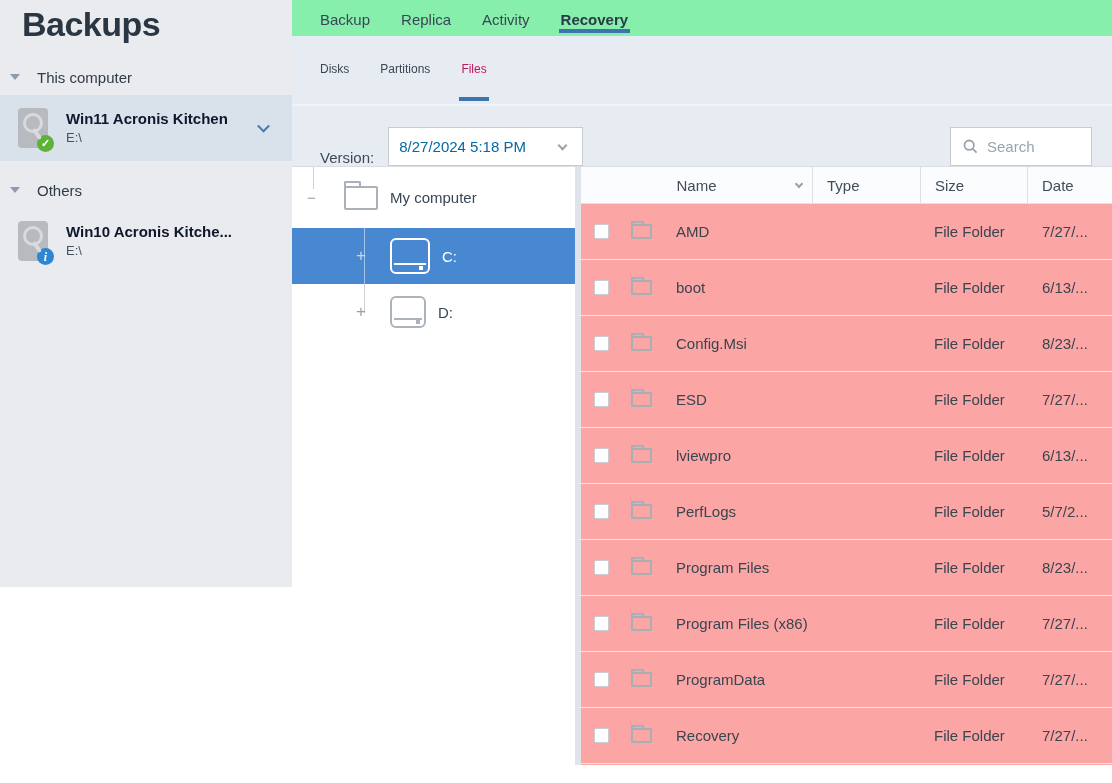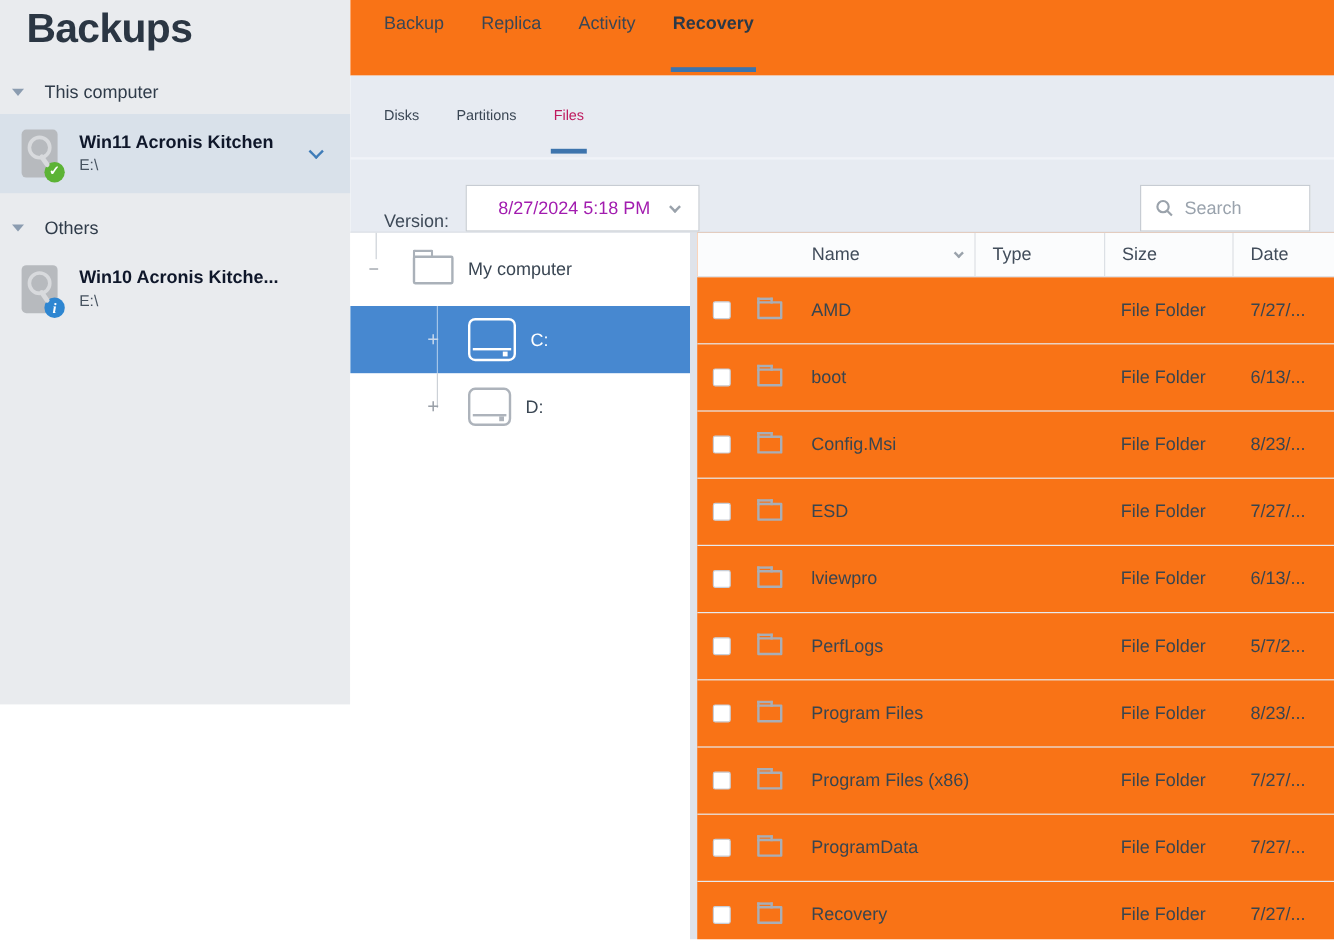--- a/index.html
+++ b/index.html
@@ -20,31 +20,31 @@
   .badge{position:absolute;right:-6px;bottom:-4px;width:17px;height:17px;border-radius:50%;color:#fff;font-size:11px;font-weight:700;display:flex;align-items:center;justify-content:center;line-height:1}
   .badge.ok{background:#5cb335}
   .badge.info{background:#2e86d1;font-family:"Liberation Serif",serif;font-style:italic;font-size:12px}
   .side-item-text{margin-left:18px;min-width:0}
   .side-item-title{font-size:15px;font-weight:700;color:#0f172a;line-height:20px;white-space:nowrap}
   .side-item-sub{font-size:13px;color:#46525f;line-height:18px}
   .chev{position:absolute;right:24px;top:50%;width:9px;height:9px;border-right:2px solid #3f7cb8;border-bottom:2px solid #3f7cb8;transform:translateY(-70%) rotate(45deg);cursor:pointer}
 
   
   #content{position:absolute;left:292px;top:0;width:820px;height:783px;background:#fff}
-  #tabbar{height:63px;background:#f97316;display:flex;gap:31px;padding-left:28px}
+  #tabbar{height:36px;background:#86efac;display:flex;gap:31px;padding-left:28px}
   .tab{position:relative;padding-top:11px;font-size:15px;color:#3a4654;cursor:pointer}
   .tab.active{color:#2c3947;font-weight:600}
   .tab.active::after{content:"";position:absolute;left:-2px;right:-2px;bottom:3px;height:4px;background:#3d74ad}
   #subtabbar{height:70px;background:#e7ebf2;display:flex;gap:31px;padding-left:28px;border-bottom:2px solid #f0f3f8}
   .subtab{position:relative;padding-top:26px;font-size:12px;color:#3a4654;cursor:pointer}
   .subtab.active{color:#be185d;font-weight:400}
   .subtab.active::after{content:"";position:absolute;left:-2px;right:-2px;bottom:3px;height:4px;background:#3d74ad}
   #toolbar{height:61px;background:#e7ebf2;display:flex;align-items:flex-end;padding:0 20px 0 28px;border-bottom:1px solid #d9dde3}
   .version-label{font-size:15px;color:#3e4a58;margin-right:14px}
-  .dropdown{position:relative;width:195px;height:39px;background:#fff;border:1px solid #c7ccd3;display:flex;align-items:center;padding-left:26px;font-size:15px;color:#a21caf;cursor:pointer}
+  .dropdown{position:relative;width:195px;height:39px;background:#fff;border:1px solid #c7ccd3;display:flex;align-items:center;padding-left:10px;font-size:15px;color:#0369a1;cursor:pointer}
   .chev-sm{position:absolute;right:16px;top:14px;width:7px;height:7px;border-right:2px solid #9aa2ab;border-bottom:2px solid #9aa2ab;transform:rotate(45deg)}
   .spacer{flex:1}
   .searchbox{width:142px;height:39px;background:#fff;border:1px solid #c7ccd3;display:flex;align-items:center;padding-left:12px}
   .search-icon{flex:0 0 auto}
   .searchbox input{border:0;outline:0;background:transparent;width:96px;margin-left:9px;font-size:15px;color:#333f4c;font-family:"Liberation Sans",sans-serif}
   .searchbox input::placeholder{color:#9aa3ad}
 
   
   #workspace{display:flex;height:598px}
   #tree{position:relative;width:283px;background:#fff;flex:0 0 auto}
@@ -67,21 +67,21 @@
   .tdrive.c{width:40px;height:36px;border:2.5px solid #fff}
   .tdrive.c::before{content:"";position:absolute;left:2px;right:2px;bottom:7px;border-top:2px solid #fff}
   .tdrive.c::after{content:"";position:absolute;right:5px;bottom:2px;width:4px;height:4px;background:#fff}
   .tdrive.d{width:36px;height:32px;border:2px solid #adb3bb}
   .tdrive.d::before{content:"";position:absolute;left:2px;right:2px;bottom:6px;border-top:2px solid #adb3bb}
   .tdrive.d::after{content:"";position:absolute;right:4px;bottom:2px;width:4px;height:4px;background:#adb3bb}
 
   #divider{width:6px;background:#dfe3ea;flex:0 0 auto}
 
   
-  #filetable{flex:1;background:#f97316;display:flex;flex-direction:column;overflow:hidden}
+  #filetable{flex:1;background:#fca5a5;display:flex;flex-direction:column;overflow:hidden}
   .thead{display:flex;height:37px;background:#fbfcfd;border-bottom:1px solid #dfe2e7;flex:0 0 auto}
   .th{font-size:15px;color:#424d5b;display:flex;align-items:center;cursor:pointer}
   .th.name{width:232px;justify-content:center;position:relative;border-right:1px solid #dce0e5}
   .sort-chev{position:absolute;right:10px;top:14px;width:6px;height:6px;border-right:2px solid #9aa2ab;border-bottom:2px solid #9aa2ab;transform:rotate(45deg);cursor:pointer}
   .th.size{width:107px;padding-left:14px;border-right:1px solid #dce0e5}
   .th.type{width:108px;padding-left:14px;border-right:1px solid #dce0e5}
   .th.date{flex:1;padding-left:14px}
   .trow{display:flex;align-items:center;height:56px;border-bottom:1px solid #e7eaee;flex:0 0 auto;cursor:pointer}
   .td{font-size:15px;color:#39454f}
   .td.name{width:232px;display:flex;align-items:center;padding-left:13px}

